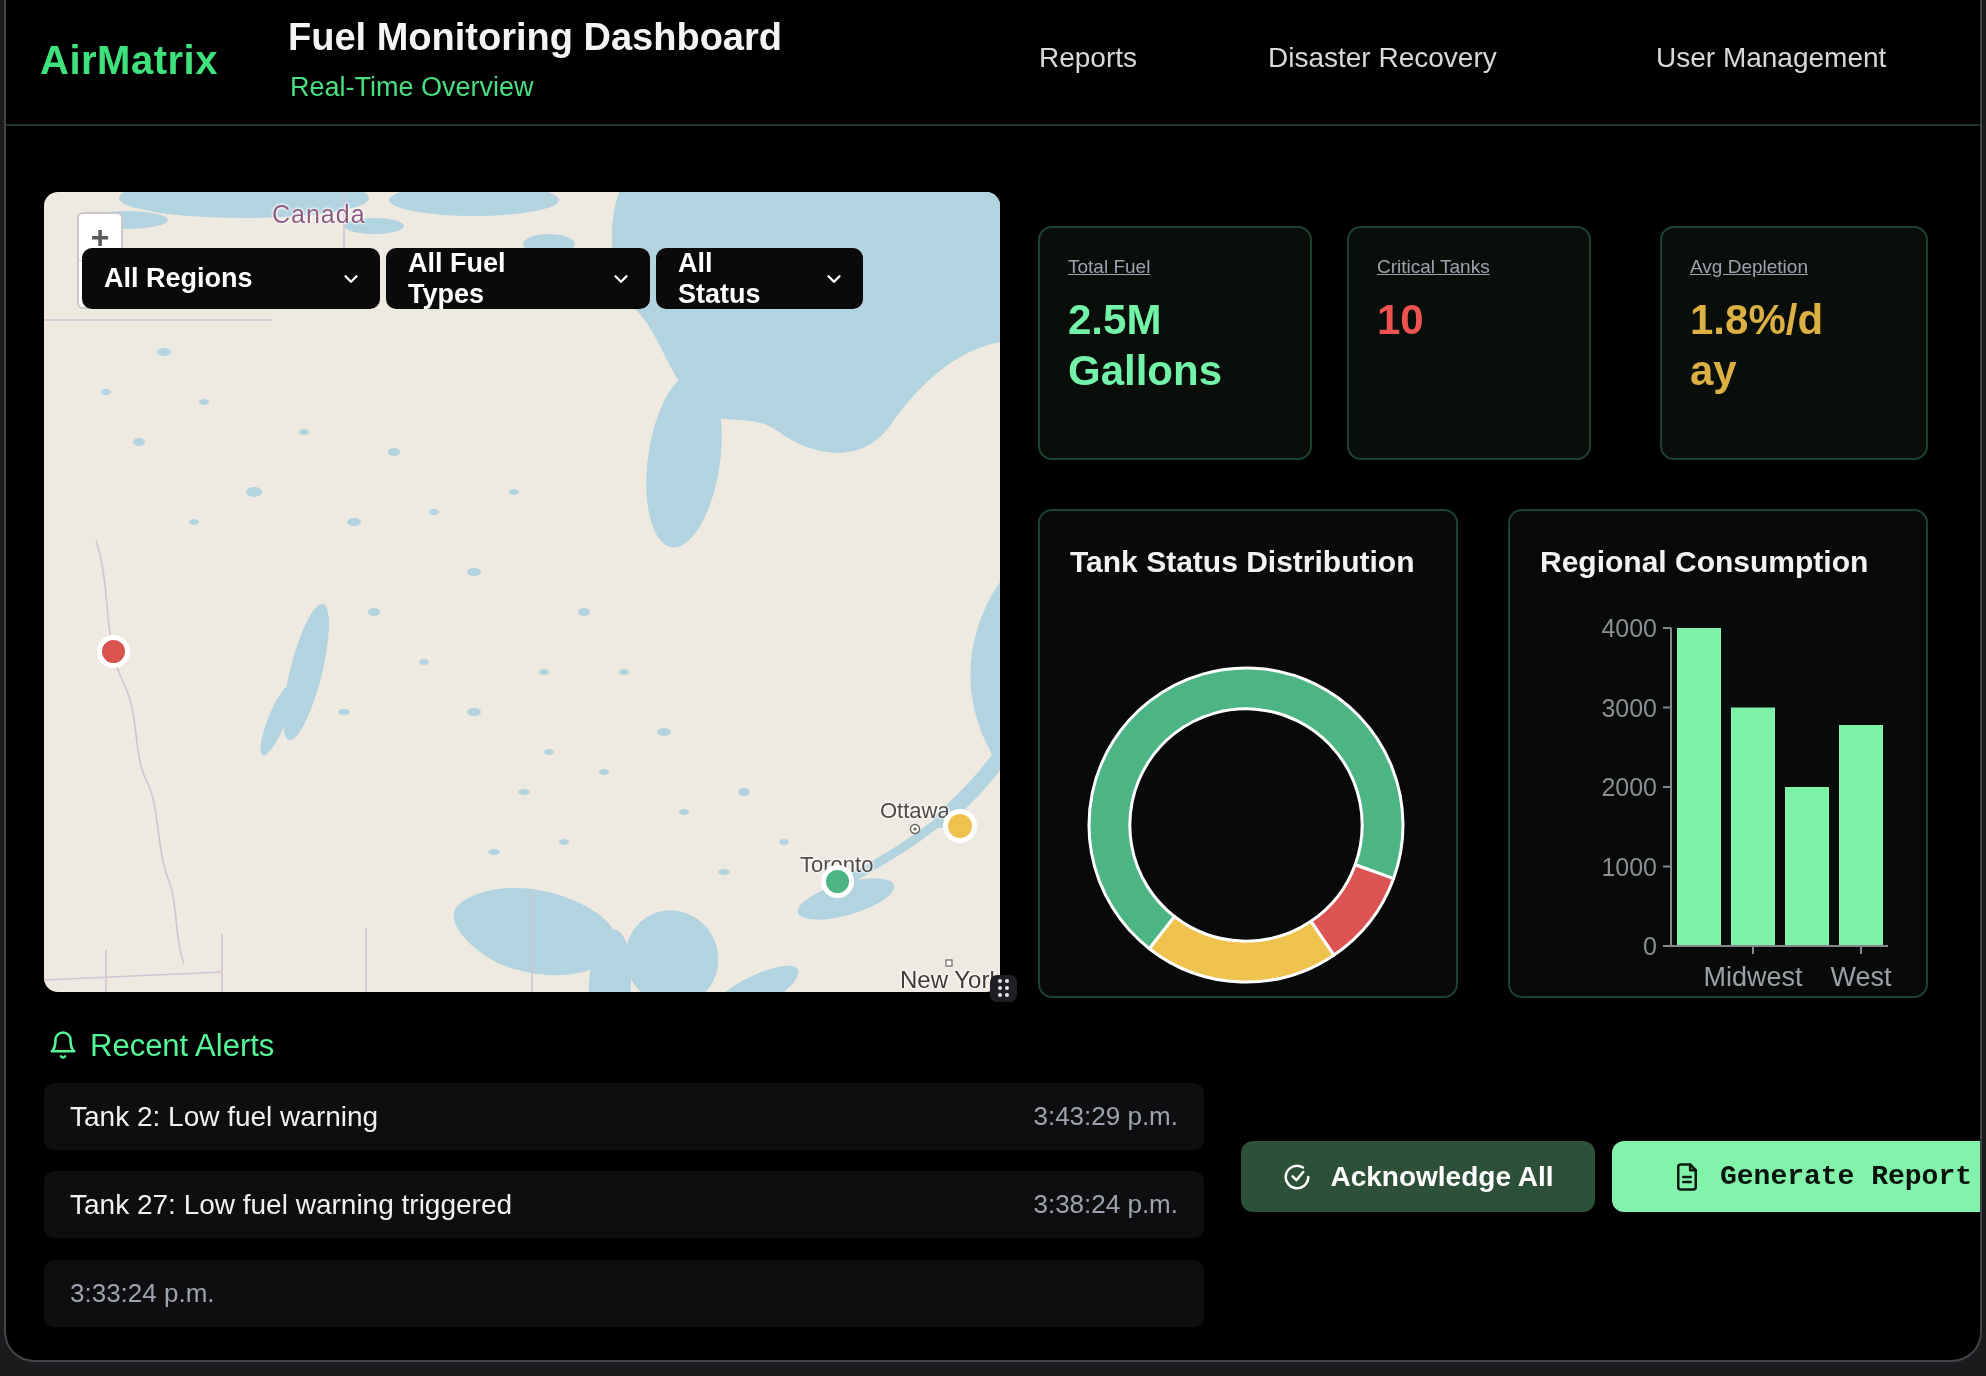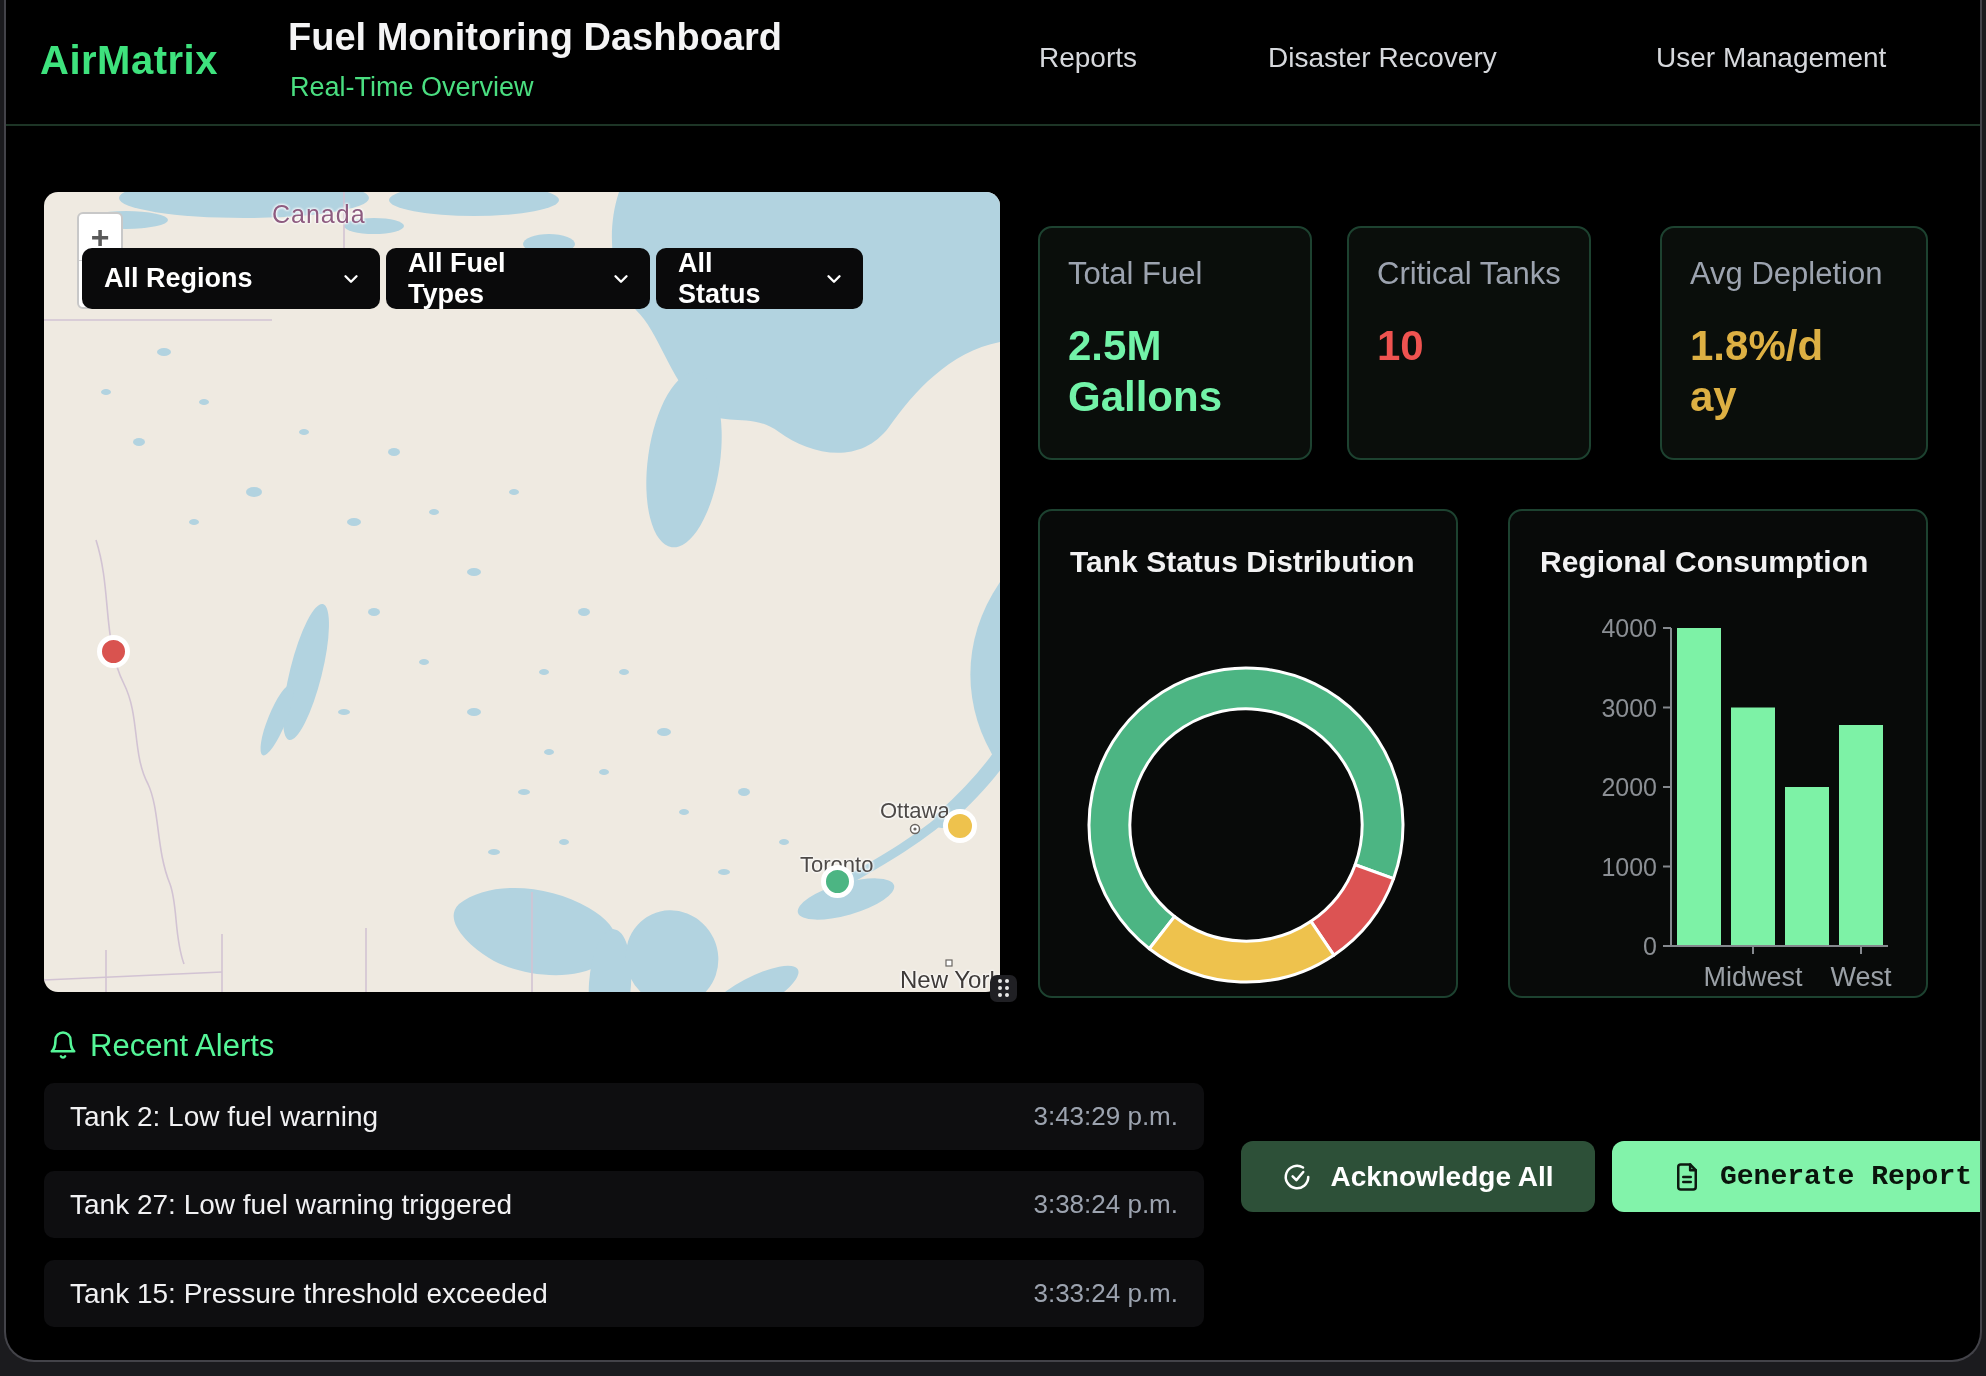--- a/index.html
+++ b/index.html
@@ -29,21 +29,21 @@
   .filter .chev{margin-left:26px;display:flex;}
   .maplabel{position:absolute;color:#4e4a48;text-shadow:0 0 3px #fff,0 0 3px #fff,0 0 3px #fff;white-space:nowrap;}
   .marker{position:absolute;border-radius:50%;border:5px solid #fff;box-sizing:border-box;}
   .handle{position:absolute;left:984px;top:975px;width:27px;height:27px;background:#202024;border-radius:7px;
        display:grid;grid-template-columns:repeat(2,5px);grid-template-rows:repeat(3,5px);gap:2px;
        align-content:center;justify-content:center;z-index:3;cursor:grab;}
   .handle i{width:4px;height:4px;border-radius:50%;background:#e8e8e8;}
   
   .card{position:absolute;top:226px;height:234px;background:#0a0e0b;border:2px solid #1d4230;
        border-radius:14px;box-sizing:border-box;padding:28px;}
-  .card .lbl{font-size:31px;color:#9ca3af;margin-bottom:28px;}
+  .card .lbl{font-size:19px;color:#9ca3af;margin-bottom:16px;text-decoration:underline;}
   .card .val{font-size:42px;font-weight:bold;line-height:1.22;}
   
   .panel{position:absolute;top:509px;width:420px;height:489px;background:#080a09;border:2px solid #1d4230;
        border-radius:14px;box-sizing:border-box;}
   .panel .ptitle{position:absolute;left:30px;top:34px;font-size:30px;font-weight:bold;color:#f2f2f3;}
   
   .alerts-title{position:absolute;left:84px;top:1028px;font-size:31px;font-weight:normal;color:#55f698;}
   .bell{position:absolute;left:42px;top:1030px;}
   .arow{position:absolute;left:38px;width:1160px;height:67px;background:#0e0e10;border-radius:10px;
        display:flex;align-items:center;justify-content:space-between;padding:0 26px;box-sizing:border-box;gap:46px;}
@@ -240,21 +240,20 @@
 
   <div class="arow" style="top:1083px">
     <span class="msg">Tank 2: Low fuel warning</span>
     <span class="time">3:43:29 p.m.</span>
   </div>
   <div class="arow" style="top:1171px">
     <span class="msg">Tank 27: Low fuel warning triggered</span>
     <span class="time">3:38:24 p.m.</span>
   </div>
   <div class="arow" style="top:1260px">
-    <span class="msg">Tank 15: Pressure threshold exceeded</span>
     <span class="time">3:33:24 p.m.</span>
   </div>
 
   <div class="btn btn-ack">
     <span style="display:flex">
       <svg width="30" height="30" viewBox="0 0 24 24" fill="none" stroke="#fff" stroke-width="2" stroke-linecap="round" stroke-linejoin="round">
         <path d="M21,12 a9,9 0 1 1 -4.2,-7.6"></path>
           <polyline points="8.5,11.5 11.5,14.5 17,8"></polyline>
       </svg>
     </span>

